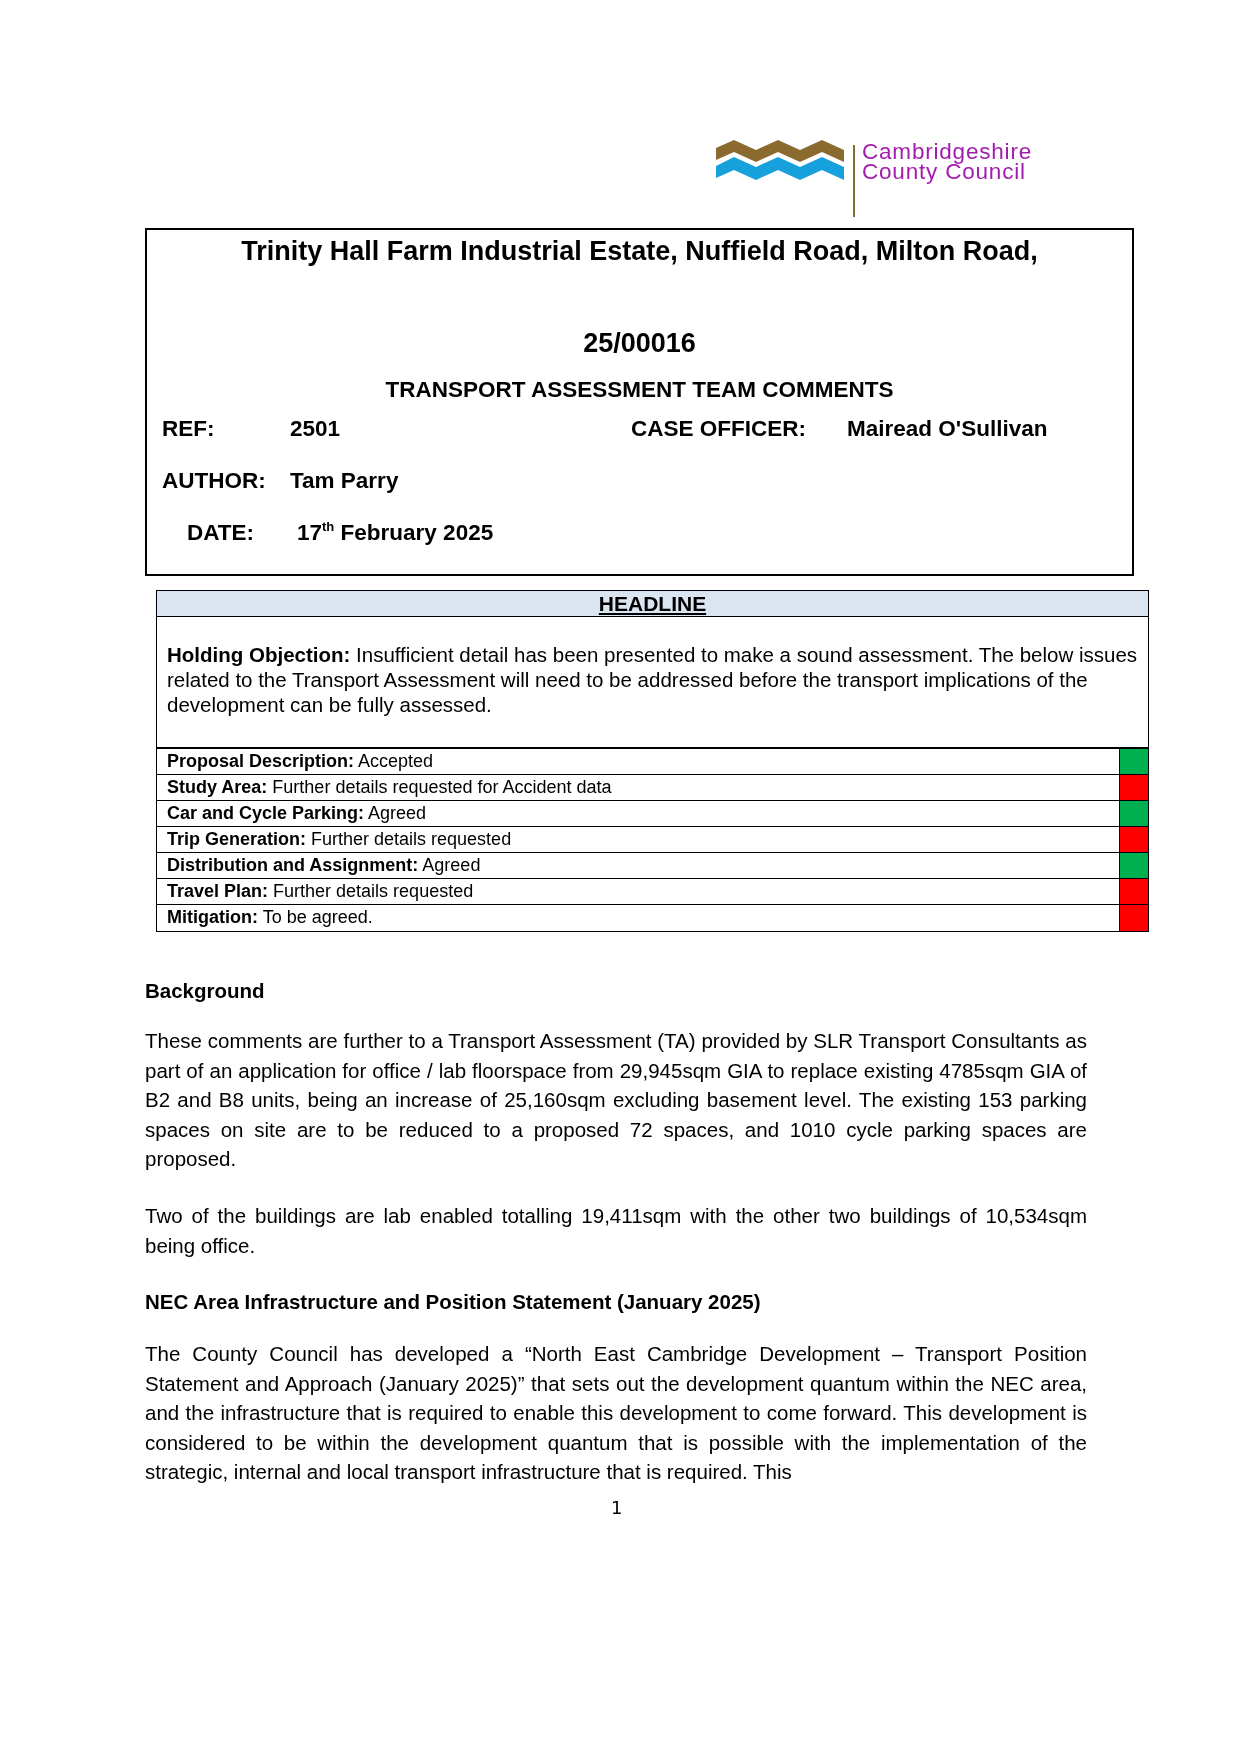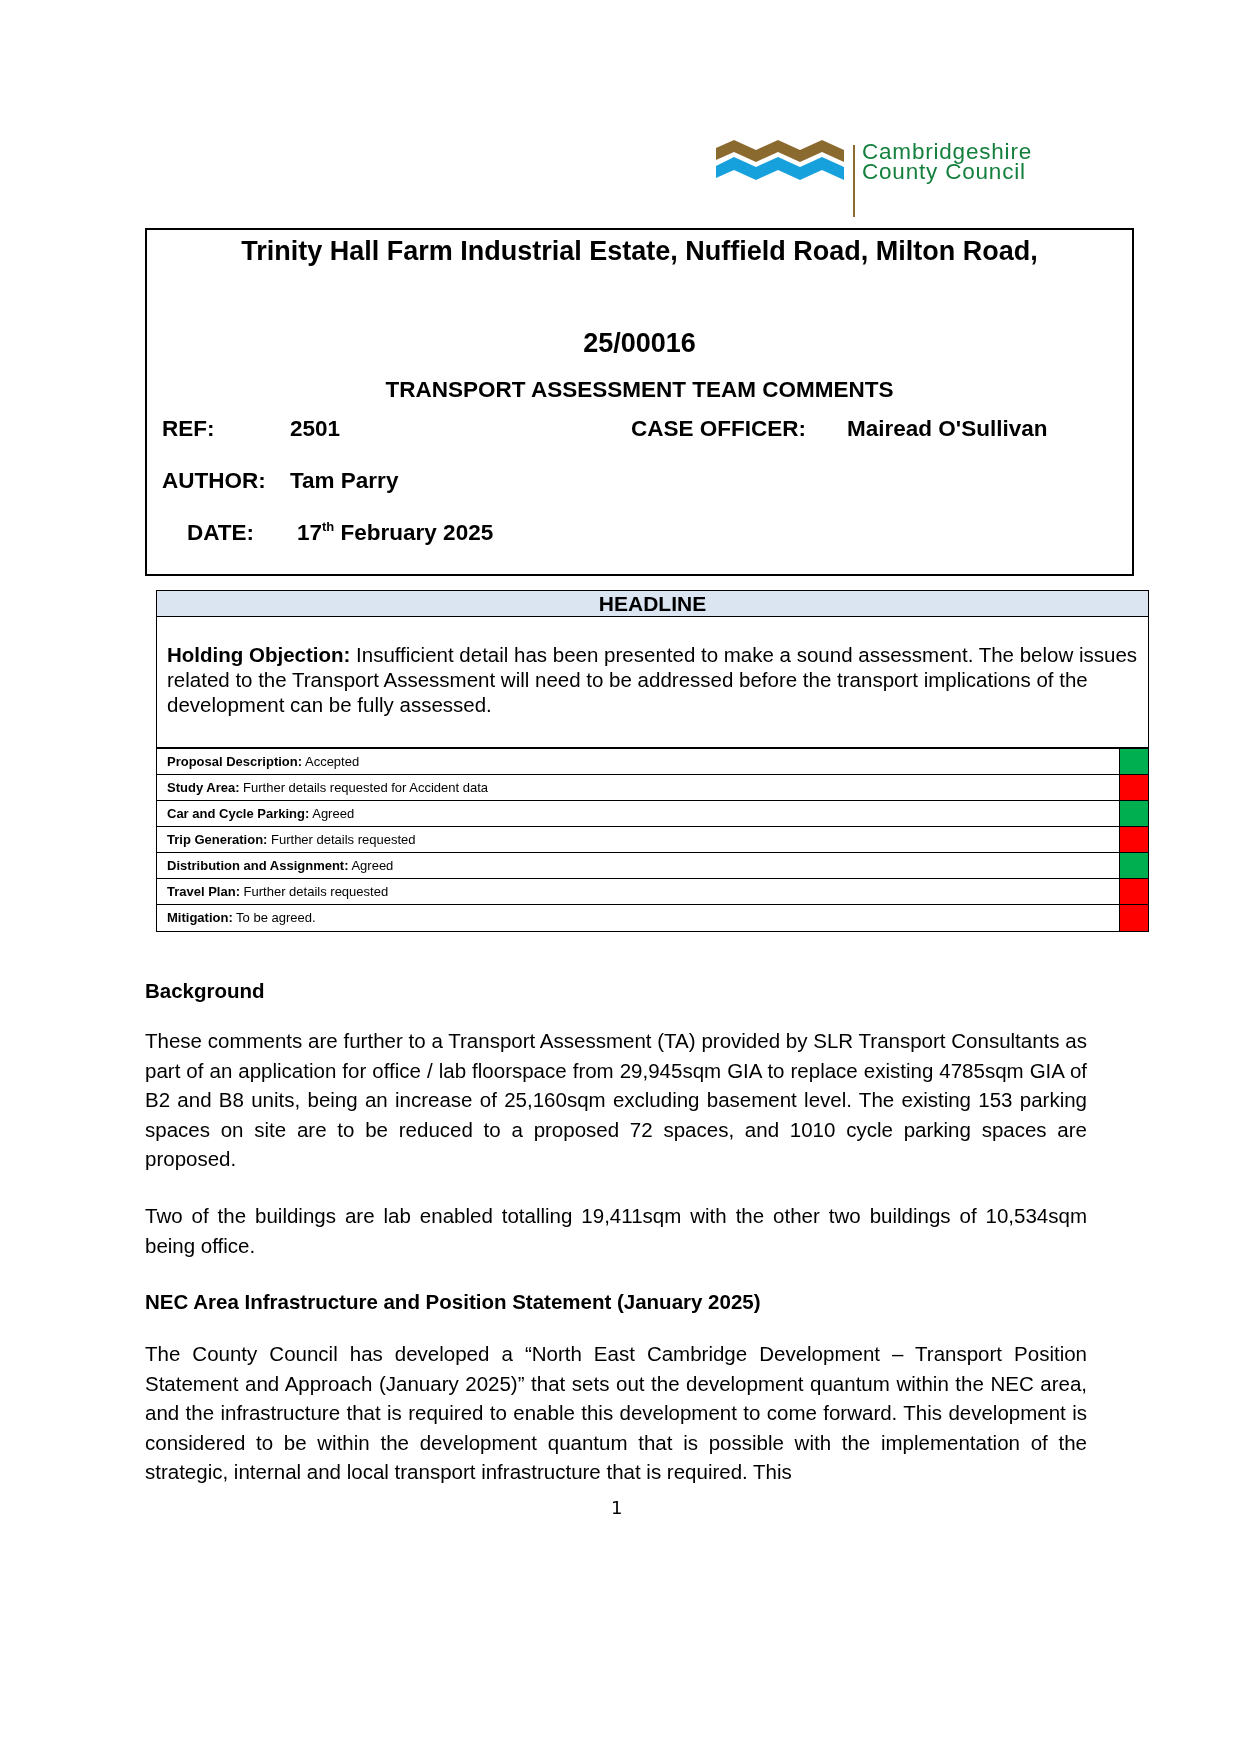--- a/index.html
+++ b/index.html
@@ -3,40 +3,40 @@
 <meta charset="utf-8">
 <style>
   html, body { margin: 0; padding: 0; background: #ffffff; }
   body { width: 1241px; height: 1755px; position: relative; overflow: hidden;
          font-family: "Liberation Sans", sans-serif; color: #000; }
 
   
   .logo { position: absolute; left: 712px; top: 140px; width: 380px; height: 80px; }
   .logo svg { position: absolute; left: 0; top: 0; }
   .logo-divider { position: absolute; left: 141px; top: 5px; width: 2px; height: 72px; background: #8b6a2f; }
-  .logo-text { position: absolute; left: 150px; top: 2px; color: #15803d; font-size: 22.5px;
+  .logo-text { position: absolute; left: 150px; top: 2px; color: #a21caf; font-size: 22.5px;
                line-height: 20px; letter-spacing: 0.8px; font-family: "Liberation Sans", sans-serif; }
 
   
   .header-box { position: absolute; left: 145px; top: 228px; width: 989px; height: 348px;
                 border: 2px solid #000; box-sizing: border-box; }
   .title-line { position: absolute; left: 0; width: 100%; text-align: center; font-weight: bold; font-size: 27px; }
   .subtitle { position: absolute; left: 0; width: 100%; text-align: center; font-weight: bold; font-size: 22.5px; }
   .meta { position: absolute; font-weight: bold; font-size: 22.5px; white-space: nowrap; }
   .meta sup { font-size: 13px; vertical-align: 9px; line-height: 0; }
 
   
   .headline { position: absolute; left: 156px; top: 590px; width: 993px; border: 1.5px solid #000;
               box-sizing: border-box; }
   .headline-head { height: 25px; background: #dbe5f1; border-bottom: 1.5px solid #000; text-align: center;
-                   font-weight: bold; font-size: 21px; line-height: 25px; }
+                   font-weight: bold; font-size: 21px; line-height: 25px; text-decoration: underline; }
   .headline-body { height: 132px; border-bottom: 2px solid #000; box-sizing: border-box;
                    padding: 25px 10px 0 10px; font-size: 20.5px; line-height: 25px; }
   .status-row { position: relative; height: 26px; border-bottom: 1px solid #000; box-sizing: border-box;
-                font-size: 13px; line-height: 25px; padding-left: 10px; white-space: nowrap; }
+                font-size: 18px; line-height: 25px; padding-left: 10px; white-space: nowrap; }
   .status-row:last-child { border-bottom: none; }
   .status-cell { position: absolute; right: 0; top: 0; width: 28px; height: 100%; border-left: 1px solid #000; }
 
   
   .body-text { position: absolute; left: 145px; width: 942px; font-size: 20.5px; line-height: 29.5px; text-align: justify; }
   .section-head { position: absolute; left: 145px; font-weight: bold; font-size: 20.5px; }
   .page-number { position: absolute; left: 611px; top: 1497px; font-family: "DejaVu Sans", sans-serif; font-size: 18px; }
   b { font-weight: bold; }
 </style>
 </head>

